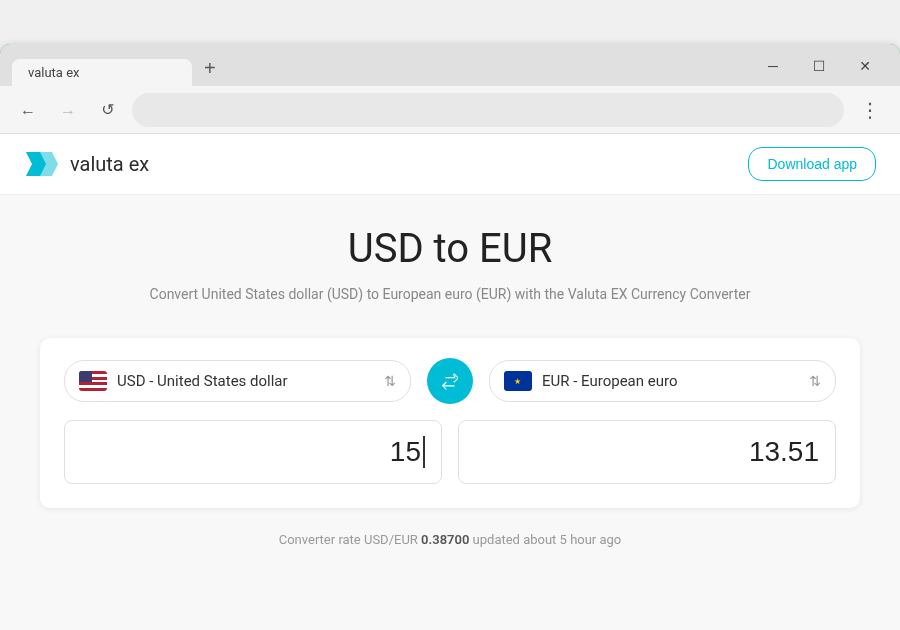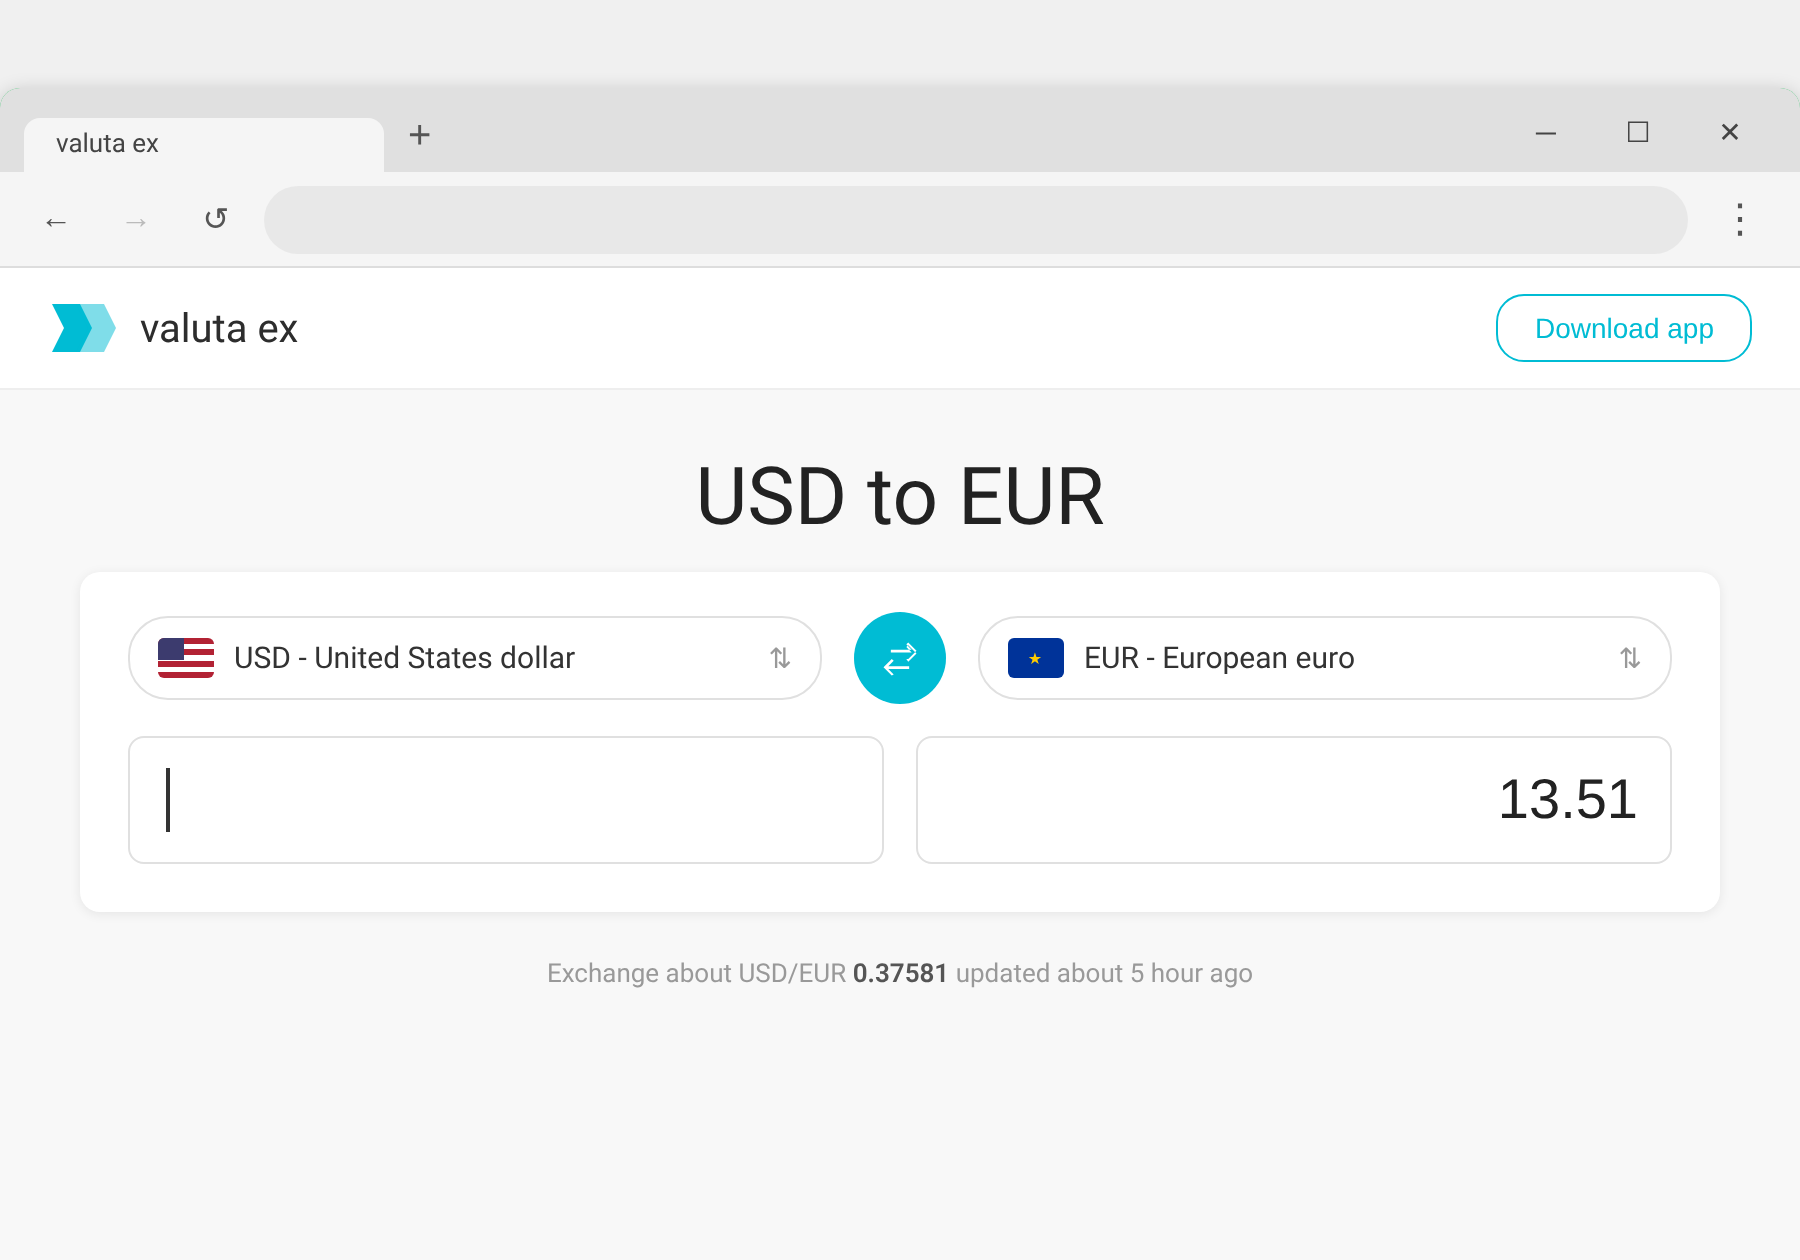--- a/index.html
+++ b/index.html
@@ -353,20 +353,21 @@
           <polygon points="2,6 16,6 22,18 16,30 2,30 8,18" fill="#00bcd4"></polygon>
           <polygon points="14,6 28,6 34,18 28,30 14,30 20,18" fill="#00bcd4" opacity="0.5"></polygon>
         </svg>
         <span class="logo-text">valuta ex</span>
       </div>
       <button class="download-btn">Download app</button>
     </div>
 
     <div class="main-content">
       <h1 class="page-title">USD to EUR</h1>
+      <p class="page-subtitle">Convert United States dollar (USD) to European euro (EUR) with the Valuta EX Currency Converter</p>
 
       <div class="converter-widget">
 
         <div class="currency-selectors">
 
           <div class="currency-select-wrapper">
             <div class="flag-icon us-flag"></div>
             <span class="currency-label">USD - United States dollar</span>
             <span class="select-arrows">⇅</span>
           </div>
@@ -383,32 +384,33 @@
             </div>
             <span class="currency-label">EUR - European euro</span>
             <span class="select-arrows">⇅</span>
           </div>
 
         </div>
 
         <div class="input-row">
 
           <div class="amount-input-wrapper">
+            <input class="amount-input" type="text" value="15" style="">
             <div class="cursor-line"></div>
           </div>
 
           <div class="amount-input-wrapper">
             <input class="amount-input" type="text" value="13.51" readonly="" style="">
           </div>
 
         </div>
 
       </div>
 
       <p class="exchange-info">
-        <span>Exchange about USD/EUR</span>
-        <strong>0.37581</strong>
+        <span>Converter rate USD/EUR</span>
+        <strong>0.38700</strong>
         <span> </span><span>updated about 5 hour ago</span>
       </p>
 
     </div>
   </div>
 </div>
 
 </body></html>

